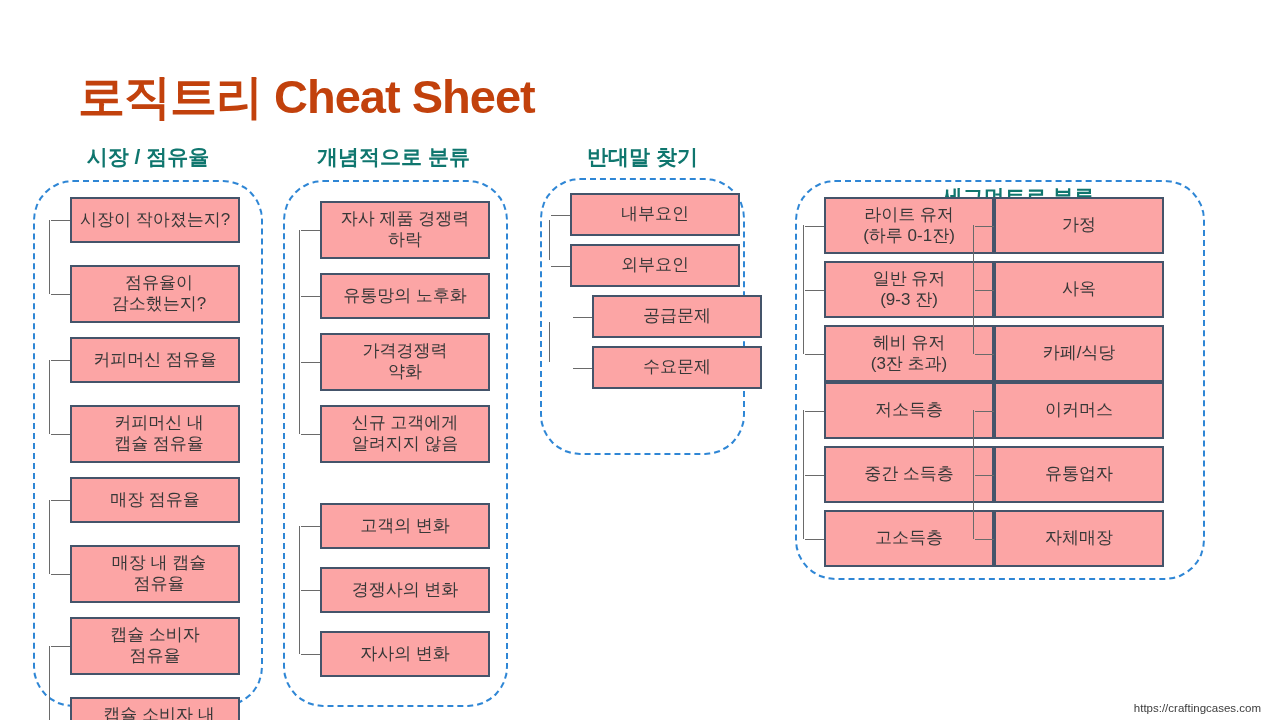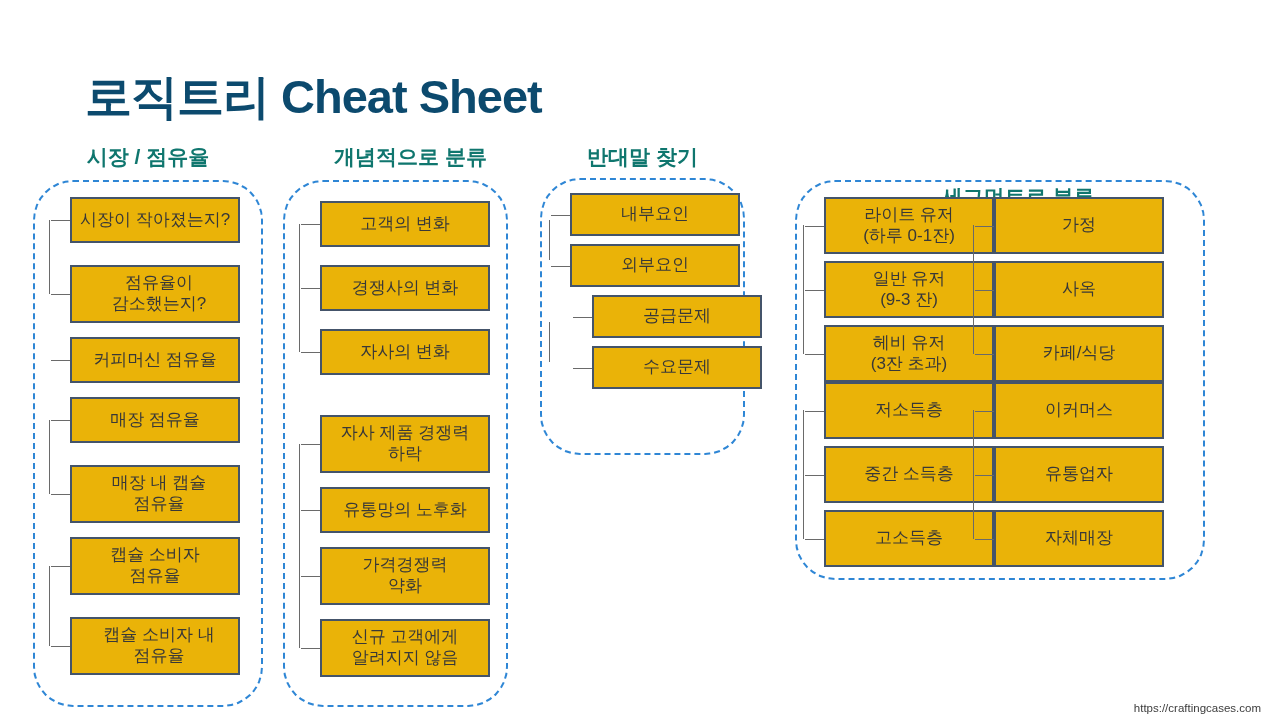--- a/index.html
+++ b/index.html
@@ -1,42 +1,42 @@
 <!DOCTYPE html>
 <html><head>
 <meta charset="utf-8">
 <style>
   html,body{margin:0;padding:0;background:#fff;}
   body{width:1280px;height:720px;overflow:hidden;position:relative;
        font-family:"Liberation Sans","DejaVu Sans",sans-serif;}
   .canvas{position:absolute;left:0;top:0;width:1280px;height:720px;background:#ffffff;}
 
-  .title{position:absolute;left:85px;top:66px;font-size:47px;font-weight:700;color:#0c4a6e;letter-spacing:-1px;}
+  .title{position:absolute;left:78px;top:66px;font-size:47px;font-weight:700;color:#c2410c;letter-spacing:-1px;}
 
   .group-header{position:absolute;top:143px;font-size:21px;font-weight:700;color:#0f766e;text-align:center;}
   .gh1{left:33px;width:230px;}
-  .gh2{left:298px;width:225px;}
+  .gh2{left:281px;width:225px;}
   .gh3{left:540px;width:205px;}
   .gh4{left:813px;width:410px;margin-top:40px;}
 
   .container{position:absolute;box-sizing:border-box;border:2px dashed #2E86D5;border-radius:40px;}
   .g1{left:33px;top:180px;width:230px;height:527px;padding:15px 0 0 35px;}
   .g2{left:283px;top:180px;width:225px;height:527px;padding:19px 0 0 35px;}
   .g3{left:540px;top:178px;width:205px;height:277px;padding:13px 0 0 28px;}
   .g4{left:795px;top:180px;width:410px;height:400px;padding:15px 0 0 27px;display:flex;}
 
   .subcol{width:170px;}
   .cluster{position:relative;width:170px;}
   .g1 .cluster + .cluster{margin-top:14px;}
   .g2 .cluster + .cluster{margin-top:40px;}
   .g3 .cluster + .cluster{margin-top:8px;padding-left:22px;}
   .g4 .cluster + .cluster{}
 
   .box{position:relative;box-sizing:border-box;width:170px;height:46px;
-       border:2px solid #44546A;background:#eab308;display:grid;place-items:center;}
+       border:2px solid #44546A;background:#fca5a5;display:grid;place-items:center;}
   .box.tall{height:58px;}
   .g3 .box{height:43px;}
   .g4 .box{height:57px;}
   .g1 .box + .box{margin-top:22px;padding-left:8px;}
   .g2 .c1 .box + .box{margin-top:18px;}
   .g2 .c2 .box + .box{margin-top:14px;}
   .g3 .box + .box{margin-top:8px;}
   .g4 .box + .box{margin-top:7px;}
 
   .lbl{display:block;white-space:pre-line;text-align:center;font-size:17px;line-height:1.22;color:#383838;padding:0 4px;}
@@ -72,20 +72,24 @@
       <div class="box tall">
           <span class="lbl">점유율이
 감소했는지?</span>
         </div>
     </div>
     <div class="cluster lt">
       <div class="vline"></div>
       <div class="box">
           <span class="lbl">커피머신 점유율</span>
         </div>
+      <div class="box tall">
+          <span class="lbl">커피머신 내
+캡슐 점유율</span>
+        </div>
     </div>
     <div class="cluster lt">
       <div class="vline"></div>
       <div class="box">
           <span class="lbl">매장 점유율</span>
         </div>
       <div class="box tall">
           <span class="lbl">매장 내 캡슐
 점유율</span>
         </div>
@@ -97,50 +101,50 @@
 점유율</span>
         </div>
       <div class="box tall">
           <span class="lbl">캡슐 소비자 내
 점유율</span>
         </div>
     </div>
   </div>
 
   <div class="container g2">
-    <div class="cluster c1">
-      <div class="vline"></div>
-      <div class="box">
-          <span class="lbl">고객의 변화</span>
-        </div>
-      <div class="box">
-          <span class="lbl">경쟁사의 변화</span>
-        </div>
-      <div class="box">
-          <span class="lbl">자사의 변화</span>
-        </div>
-    </div>
     <div class="cluster c2 ft lt">
       <div class="vline"></div>
       <div class="box tall">
           <span class="lbl">자사 제품 경쟁력
 하락</span>
         </div>
       <div class="box">
           <span class="lbl">유통망의 노후화</span>
         </div>
       <div class="box tall">
           <span class="lbl">가격경쟁력
 약화</span>
         </div>
       <div class="box tall">
           <span class="lbl">신규 고객에게
 알려지지 않음</span>
         </div>
     </div>
+    <div class="cluster c1">
+      <div class="vline"></div>
+      <div class="box">
+          <span class="lbl">고객의 변화</span>
+        </div>
+      <div class="box">
+          <span class="lbl">경쟁사의 변화</span>
+        </div>
+      <div class="box">
+          <span class="lbl">자사의 변화</span>
+        </div>
+    </div>
   </div>
 
   <div class="container g3">
     <div class="cluster">
       <div class="vline"></div>
       <div class="box">
           <span class="lbl">내부요인</span>
         </div>
       <div class="box">
           <span class="lbl">외부요인</span>

